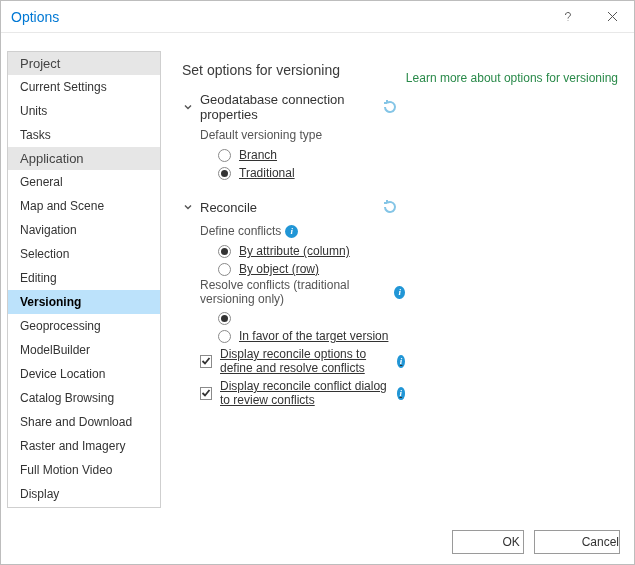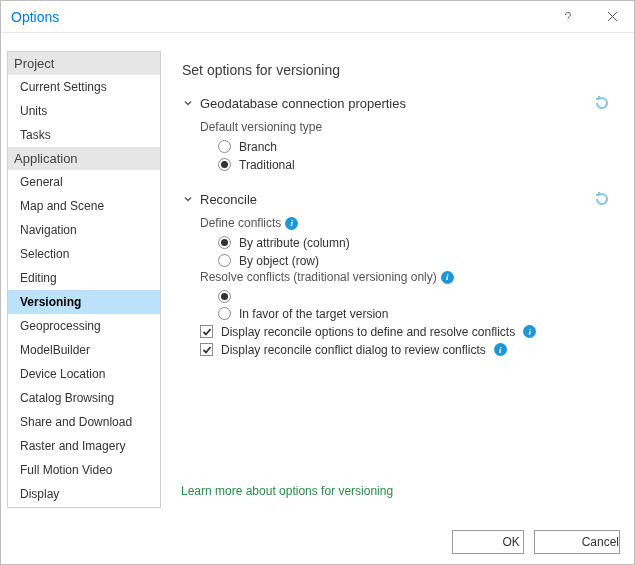--- a/index.html
+++ b/index.html
@@ -47,39 +47,39 @@
     overflow-y: scroll;
     position: relative;
   }
   .sidebar::-webkit-scrollbar { width: 16px; }
   .sidebar::-webkit-scrollbar-track { background: #f0f0f0; border-left: 1px solid #dcdcdc; }
   .sidebar::-webkit-scrollbar-thumb { background: #c2c2c2; border: 3px solid #f0f0f0; border-radius: 0; }
   .sidebar::-webkit-scrollbar-button { display: block; height: 16px; background: #f0f0f0; }
   .group-header {
     background: #e6e6e6;
     font-size: 13px;
-    padding: 4px 6px;
+    padding: 4px 12px;
     color: #444;
   }
   .nav-item {
     padding: 5px 4px 5px 12px;
     cursor: default;
     white-space: nowrap;
     overflow: hidden;
     text-overflow: ellipsis;
   }
   .nav-item.selected {
     background: #bce2fb;
     font-weight: 600;
     color: #000;
   }
   .content {
     flex: 1;
     padding: 6px 10px 0 20px;
-    display: flex; flex-direction: column;
+    display: flex; flex-direction: row;
     min-width: 0;
   }
   .content-scroll {
     flex: 1;
     overflow-y: auto;
     border: 1px solid transparent;
   }
   .page-title {
     font-size: 14px;
     color: #3a3a3a;
@@ -111,23 +111,24 @@
   }
   .reset-btn svg { stroke: #84c5e6; stroke-width: 2; fill: none; }
   .sub-label {
     margin-left: 18px;
     color: #555;
     margin-bottom: 4px;
     display: flex; align-items: center; gap: 4px;
   }
   .radio-row, .check-row {
     margin-left: 36px;
-    display: flex; 
+    display: flex; align-items: center;
     gap: 8px;
     padding: 2px 0;
+    text-decoration: underline;
   }
   .radio {
     width: 13px; height: 13px;
     border: 1px solid #8a8a8a;
     border-radius: 50%;
     display: inline-flex; align-items: center; justify-content: center;
     background: #fff;
   }
   .radio.checked::after {
     content: ""; width: 7px; height: 7px;

